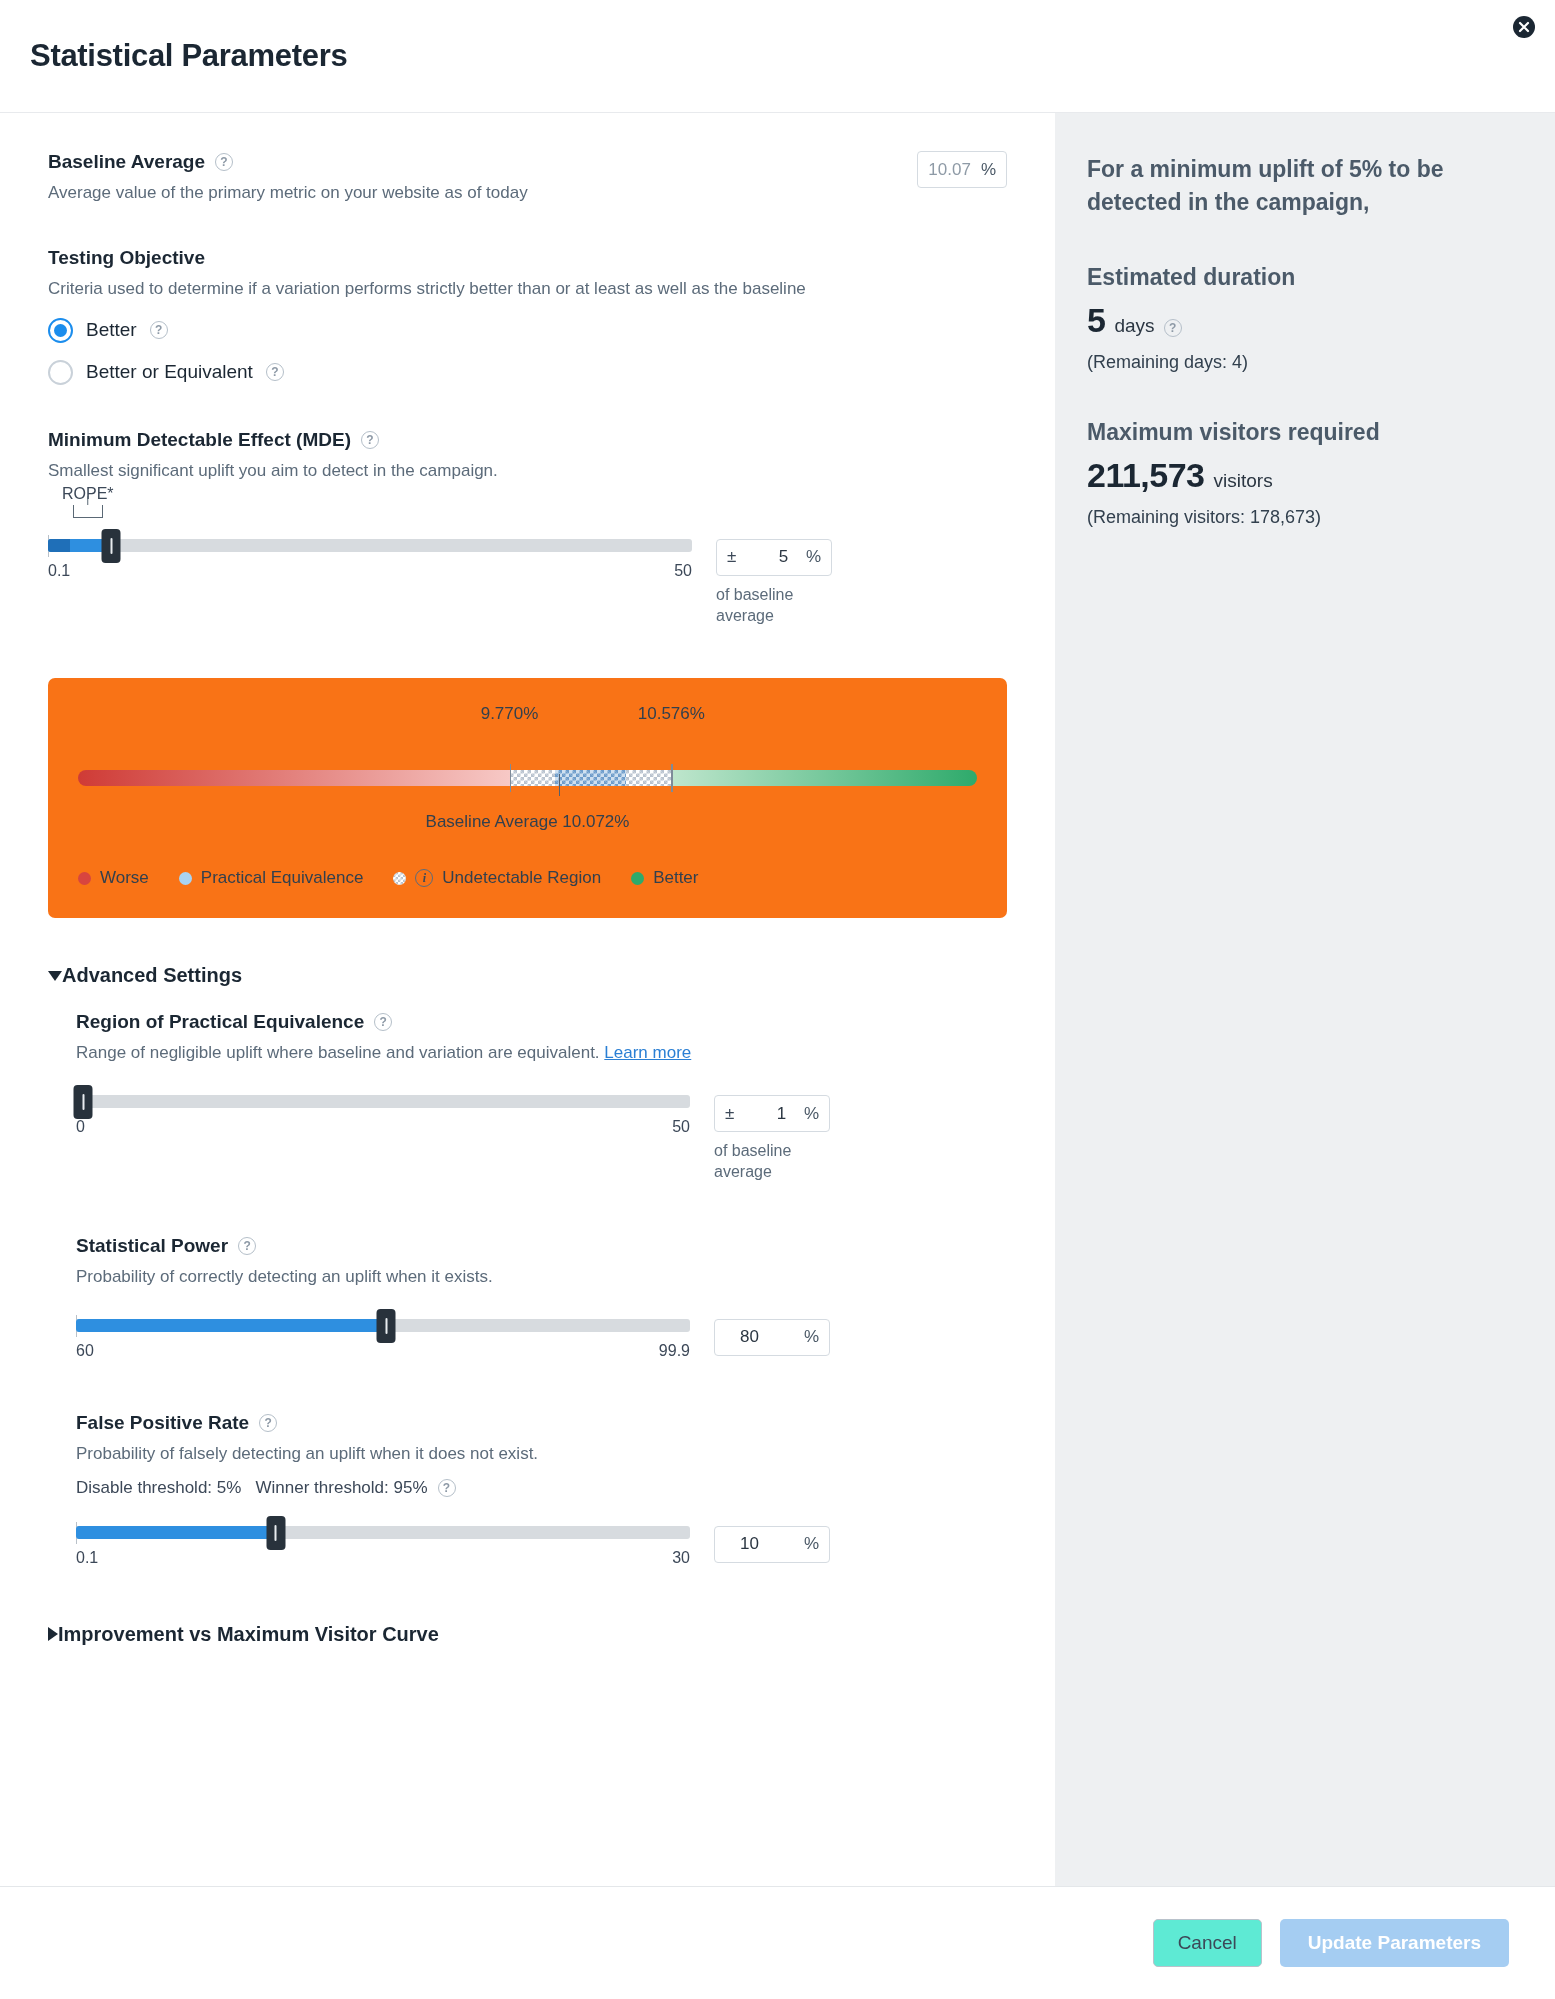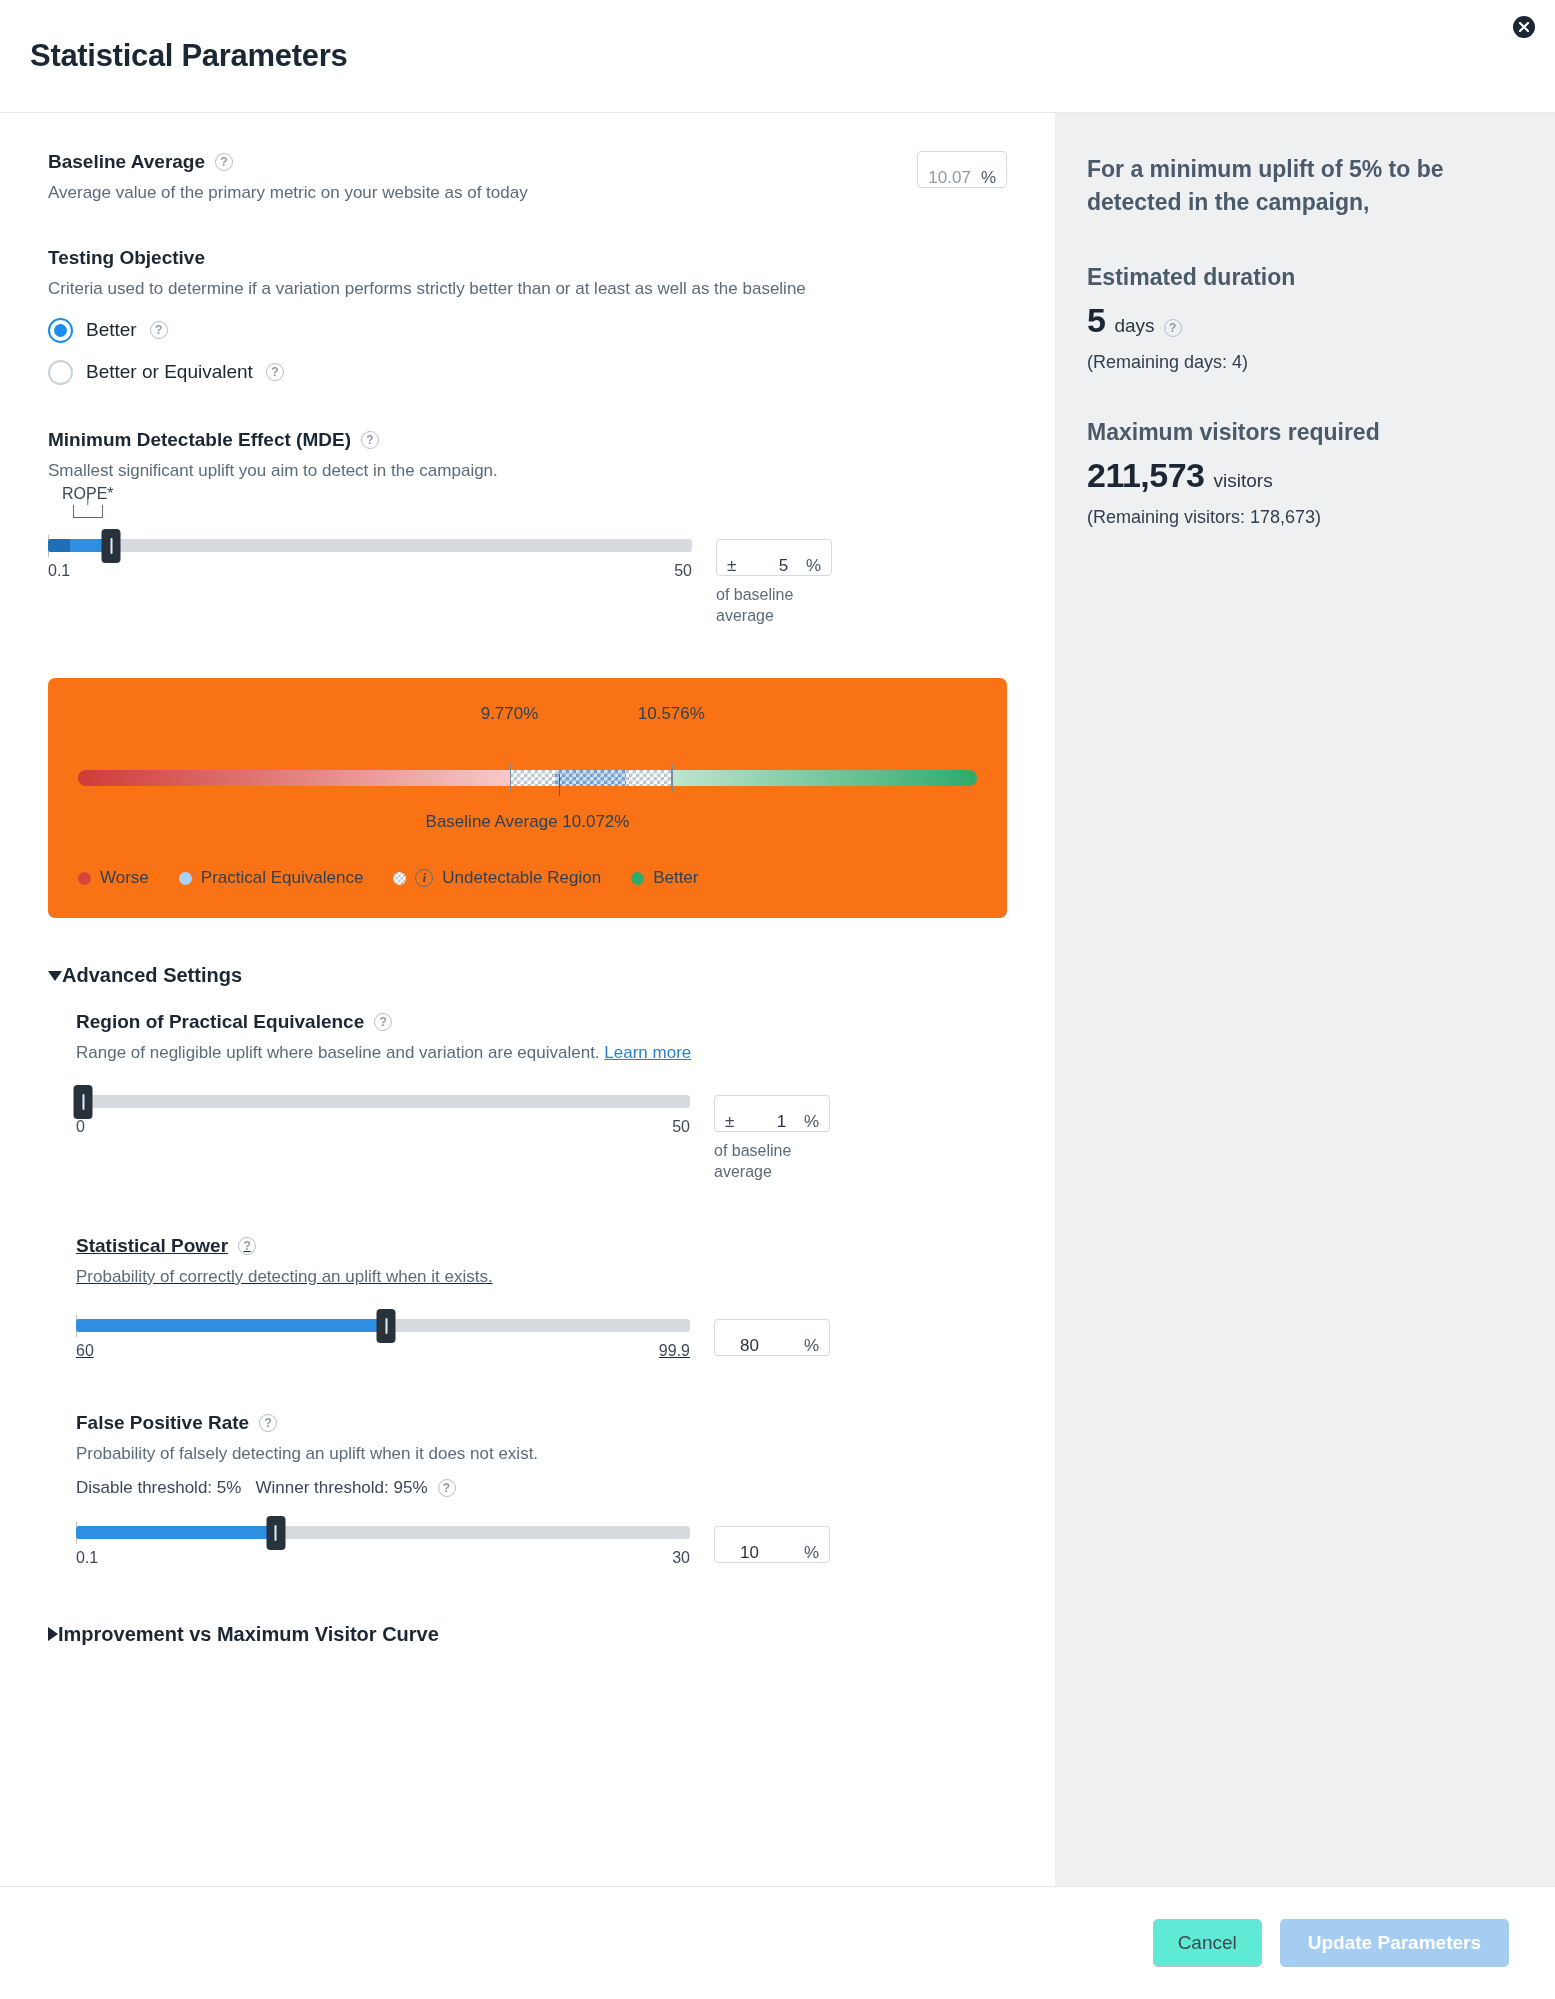--- a/index.html
+++ b/index.html
@@ -94,20 +94,21 @@
   }
 
   
   .baseline-row {
     display: flex;
     justify-content: space-between;
     align-items: flex-start;
   }
   .num-box {
     display: inline-flex;
+    align-items: center;
     border: 1px solid #d5dbe1;
     border-radius: 4px;
     background: #fff;
     height: 37px;
     padding: 16px 10px;
     gap: 10px;
     font-size: 17px;
     color: #4a5866;
   }
   .num-box .pm { color:#3c4858; font-size:17px; }
@@ -596,21 +597,21 @@
               <div class="num-box" style="width:116px;justify-content:space-between;">
                 <span class="pm">±</span>
                 <span class="val dark">1</span>
                 <span class="unit">%</span>
               </div>
               <div class="side-note">of baseline average</div>
             </div>
           </div>
         </div>
 
-        <div class="adv-group" style="margin-top:52px;text-decoration:underline;">
+        <div class="adv-group" style="margin-top:52px;">
           <div class="field-label-row">
             <span class="field-label">Statistical Power</span>
             <span class="help-icon">?</span>
           </div>
           <div class="field-desc">Probability of correctly detecting an uplift when it exists.</div>
           <div class="slider-block" style="margin-top:30px;">
             <div class="slider-area" style="width:614px;">
               <div class="end-cap" style="left:0;"></div>
               <div class="track">
                 <div class="fill" id="power-fill" style="width: 50.5%;"></div>

